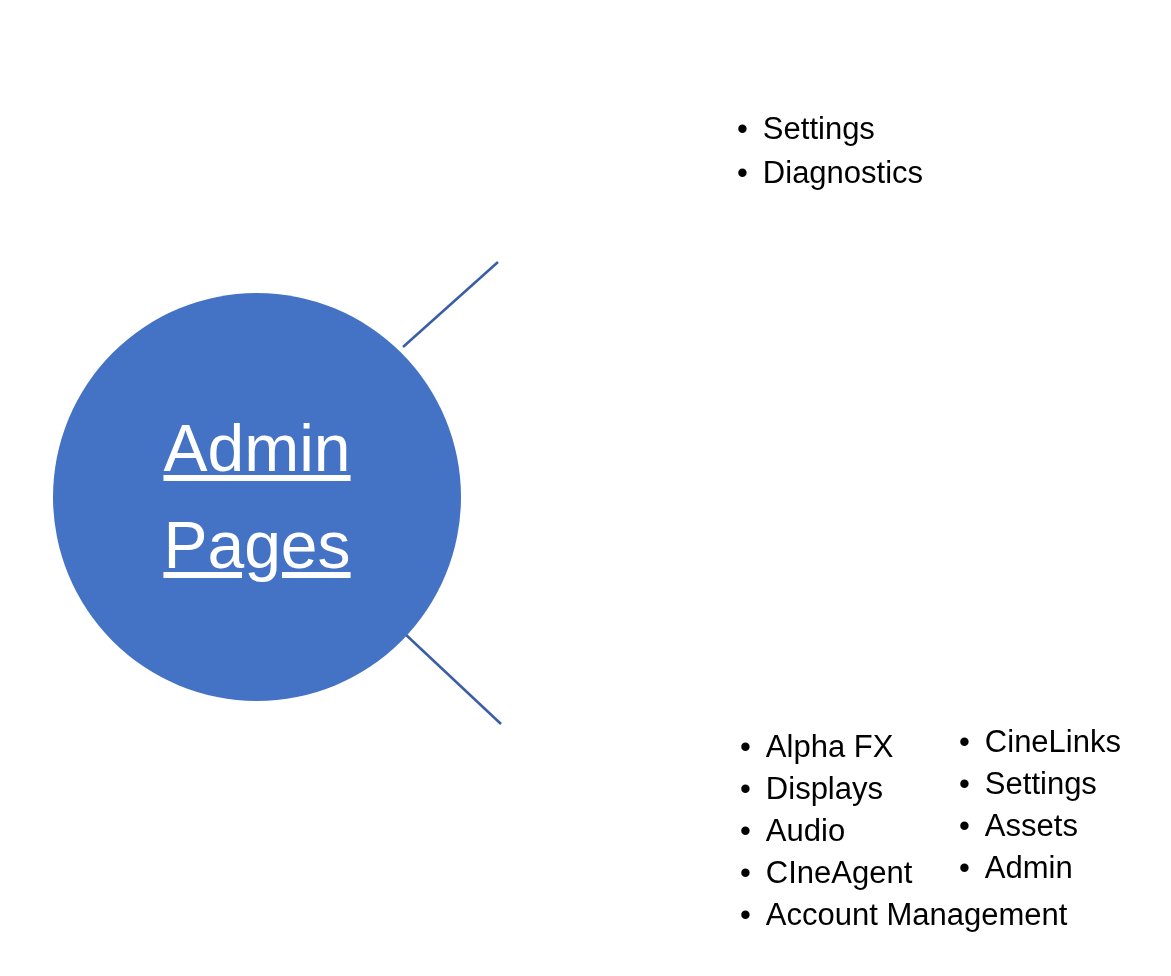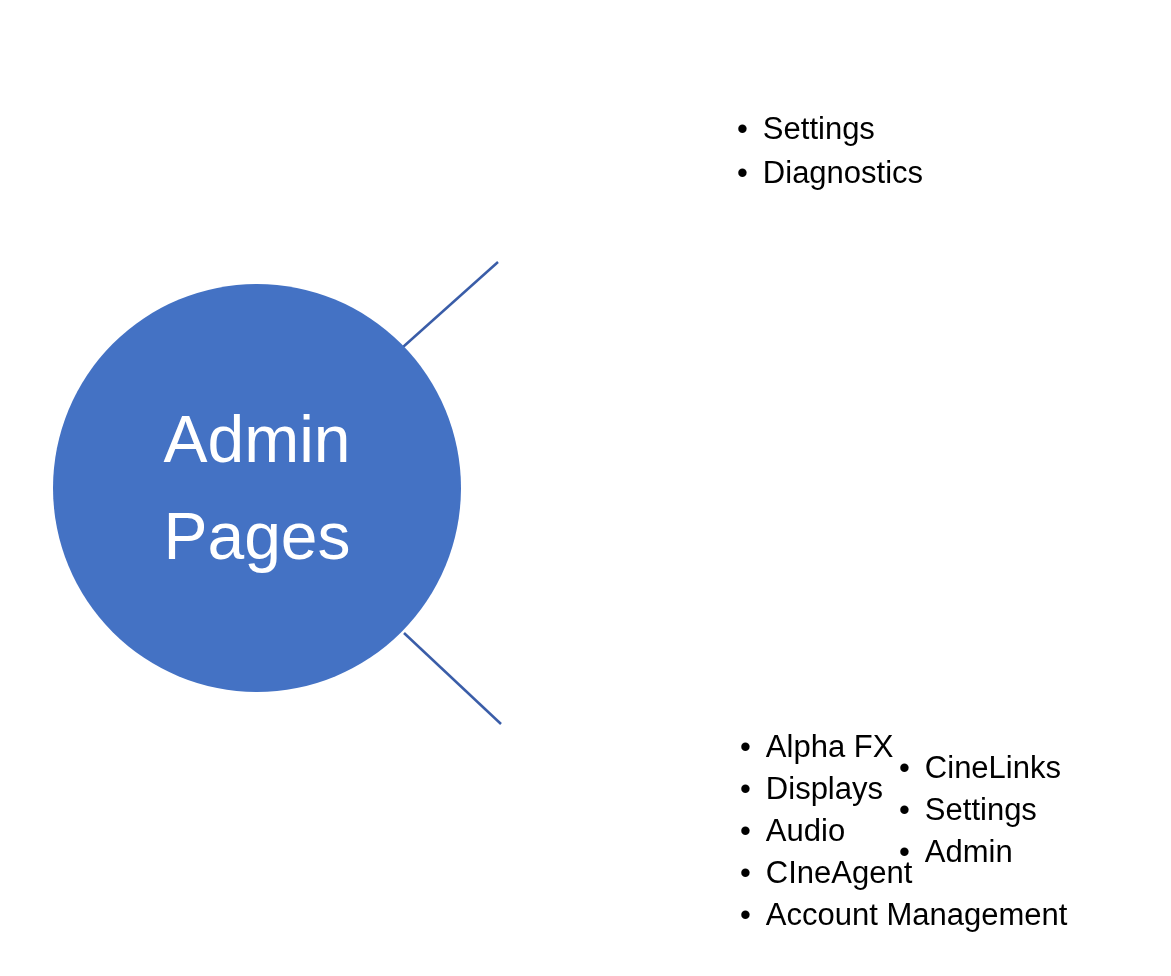--- a/index.html
+++ b/index.html
@@ -42,25 +42,26 @@
     border-radius: 50%;
     background: var(--node-fill);
     color: var(--node-text);
     display: flex;
     align-items: center;
     justify-content: center;
     text-align: center;
   }
   .node-admin {
     left: 53px;
-    top: 284px;
+    top: 293px;
     width: 408px;
     height: 408px;
     font-size: 66px;
     line-height: 1.47;
+    text-decoration: underline;
   }
   .node-admin .node-label {
     width: 300px; 
   }
   .node-global {
     left: 460px;
     top: 48px;
     width: 246px;
     height: 246px;
     font-size: 42px;
@@ -89,24 +90,23 @@
     left: 737px;
     top: 107px;
     line-height: 44px;
   }
   .bullets-res-left {
     left: 740px;
     top: 726px;
     line-height: 42px;
   }
   .bullets-res-right {
-    left: 899px;
+    left: 959px;
     top: 721px;
     line-height: 42px;
-    margin-top: 26px;
   }
 </style>
 </head>
 <body>
 
 <div class="canvas">
 
   <svg class="connectors" width="1171" height="976" viewBox="0 0 1171 976">
     <line class="connector" x1="403" y1="347" x2="498" y2="262"></line>
     <line class="connector" x1="404" y1="633" x2="501" y2="724"></line>
@@ -127,16 +127,17 @@
   </ul>
 
   <ul class="bullets bullets-global">
     <li>Settings</li>
     <li>Diagnostics</li>
   </ul>
 
   <ul class="bullets bullets-res-right">
     <li>CineLinks</li>
     <li>Settings</li>
+    <li>Assets</li>
     <li>Admin</li>
   </ul>
 
 </div>
 
 </body></html>

